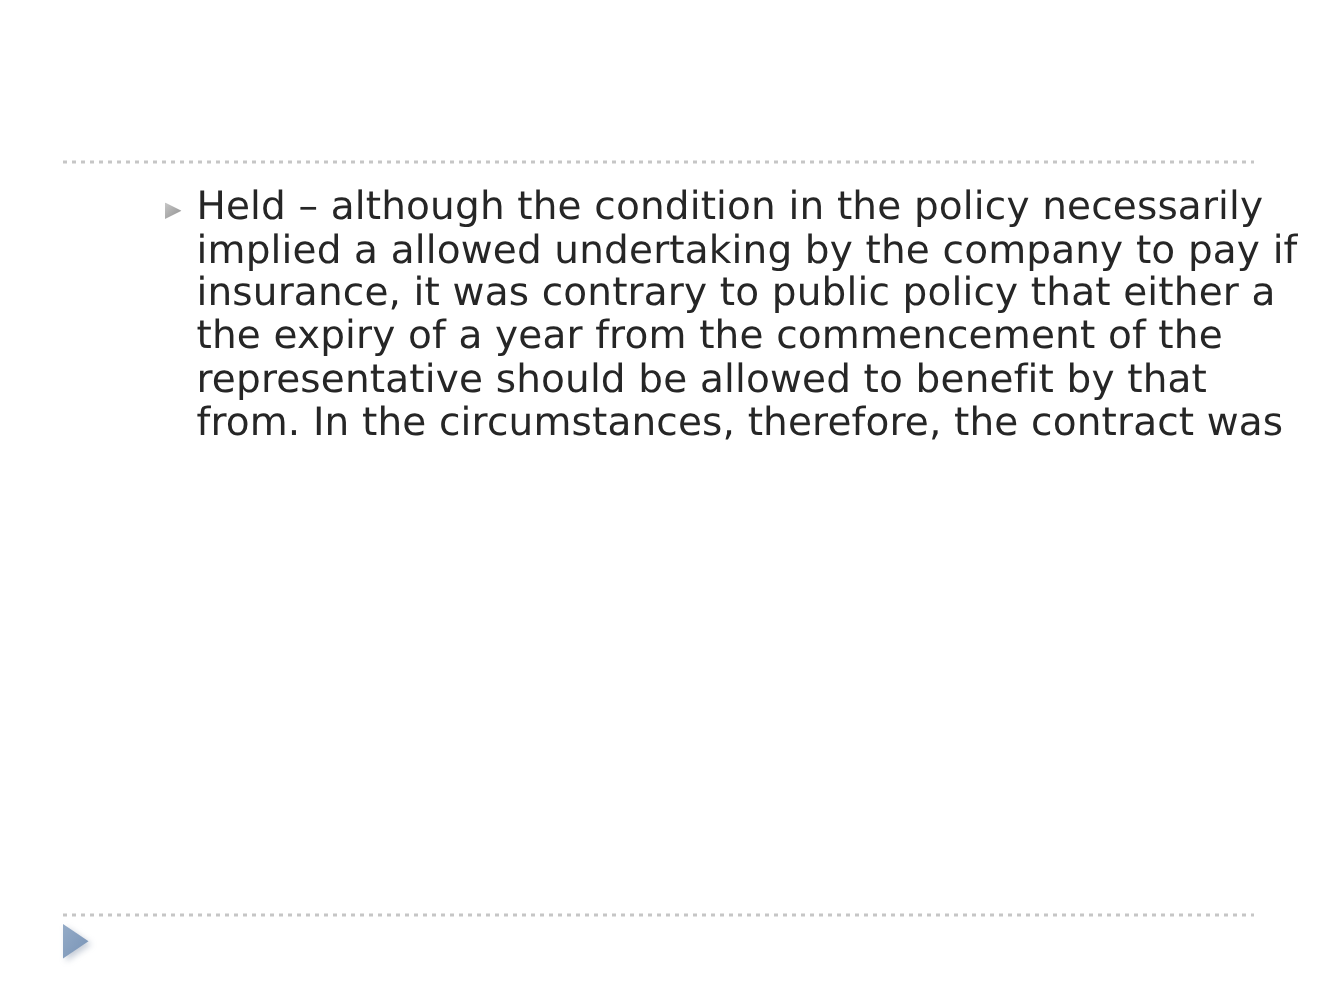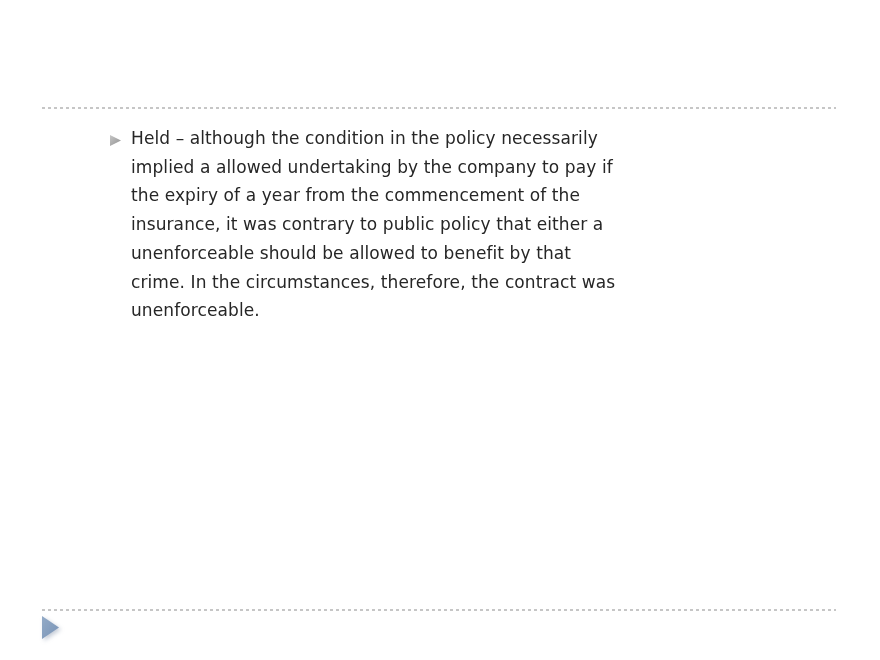--- a/index.html
+++ b/index.html
@@ -36,21 +36,21 @@
     left: 0px;
     top: 7px;
     width: 11px;
     height: 11px;
   }
   .bullet-text {
     position: absolute;
     left: 21px;
     top: 0px;
     width: 710px;
-    font-size: 17px;
+    font-size: 26px;
     line-height: 28.7px;
     color: #262626;
     letter-spacing: 0.1px;
   }
   .bullet-text .line {
     white-space: nowrap;
   }
   .corner-arrow {
     position: absolute;
     left: 41px;
@@ -77,25 +77,24 @@
             <stop offset="0" stop-color="#c7c7c7"></stop>
             <stop offset="1" stop-color="#909090"></stop>
           </linearGradient>
         </defs>
         <polygon points="0,0 11,5.5 0,11" fill="url(#bulletGrad)"></polygon>
       </svg>
     </span>
     <div class="bullet-text">
       <div class="line">Held – although the condition in the policy necessarily</div>
       <div class="line">implied a allowed undertaking by the company to pay if</div>
+      <div class="line">insurance, it was contrary to public policy that either a</div>
       <div class="line">the expiry of a year from the commencement of the</div>
-      <div class="line">insurance, it was contrary to public policy that either a</div>
-      <div class="line">unenforceable should be allowed to benefit by that</div>
-      <div class="line">crime. In the circumstances, therefore, the contract was</div>
-      <div class="line">unenforceable.</div>
+      <div class="line">representative should be allowed to benefit by that</div>
+      <div class="line">from. In the circumstances, therefore, the contract was</div>
     </div>
   </div>
 
   <div class="divider bottom"></div>
 
   <span class="corner-arrow">
     <svg width="20" height="26" viewBox="0 0 20 26">
       <defs>
         <linearGradient id="arrowGrad" x1="0" y1="0" x2="1" y2="1">
           <stop offset="0" stop-color="#94abc7"></stop>

